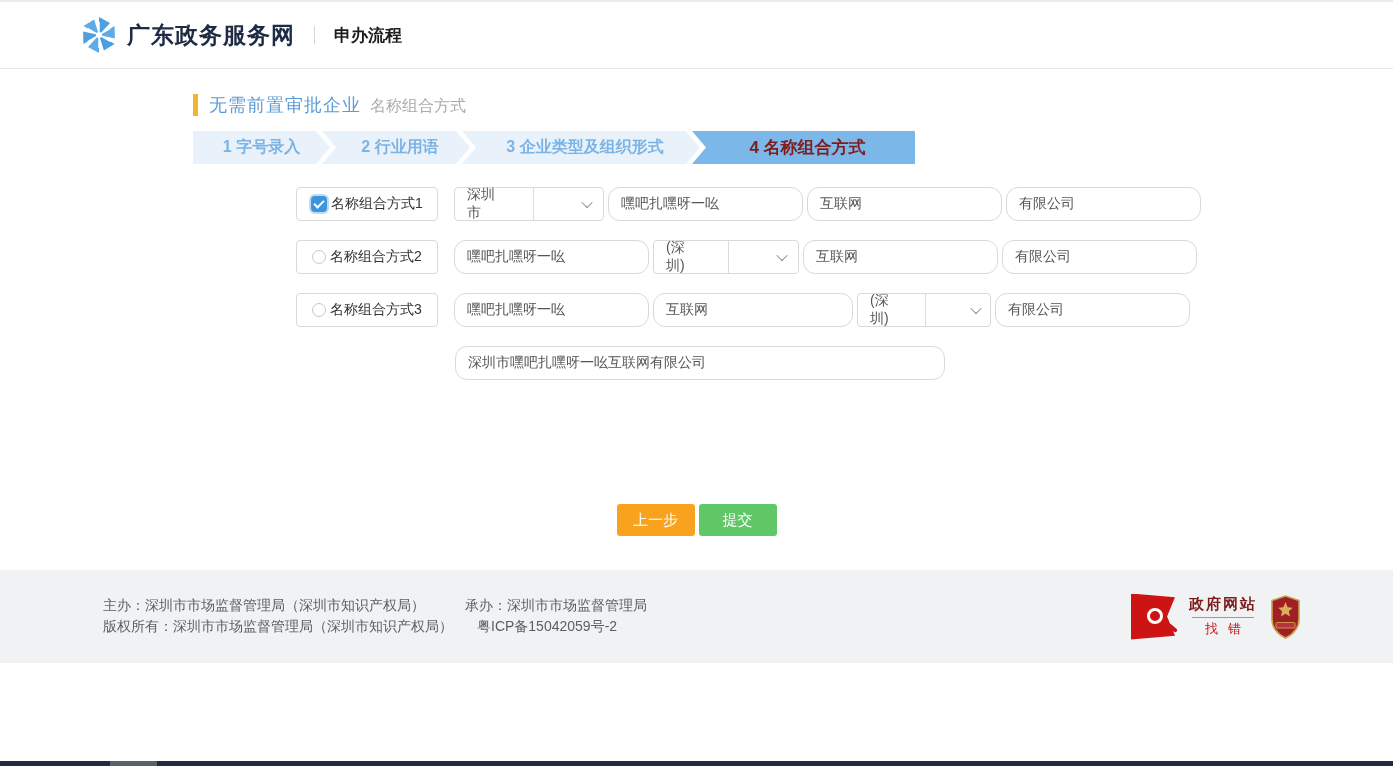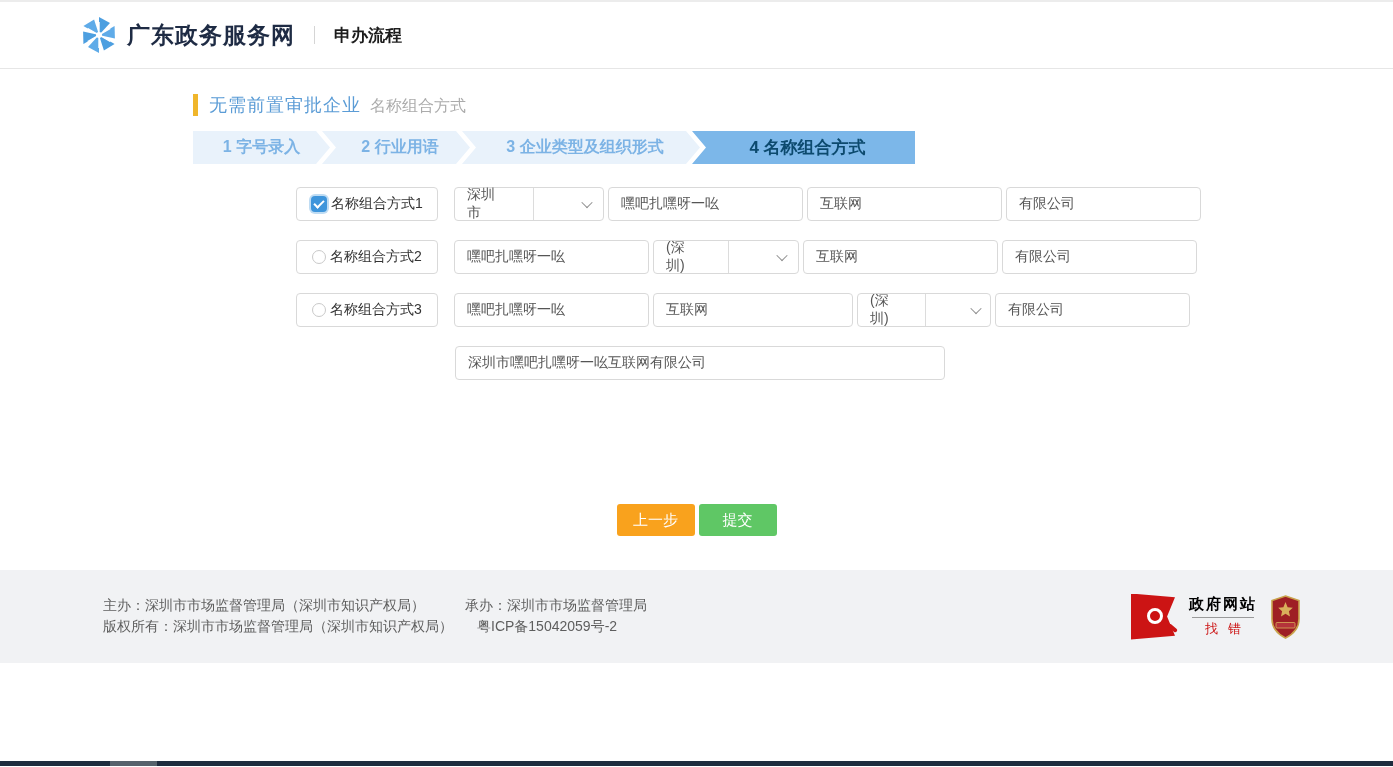--- a/index.html
+++ b/index.html
@@ -28,36 +28,36 @@
   .page-subtitle{font-size:16px;color:#ABABAB;margin-left:9px;}
   
   .steps{display:flex;margin-top:14px;height:20px;}
   .step{height:33px;display:flex;align-items:center;justify-content:center;
     background:var(--tab_bg);color:var(--tab_text);font-size:16px;font-weight:700;}
   .step.first{width:137px;clip-path:polygon(0 0,calc(100% - 14px) 0,100% 50%,calc(100% - 14px) 100%,0 100%);}
   .step.mid{margin-left:-8px;padding-left:8px;
     clip-path:polygon(0 0,calc(100% - 14px) 0,100% 50%,calc(100% - 14px) 100%,0 100%,14px 50%);}
   .step.w2{width:148px;} .step.w3{width:238px;}
   .step.last{width:223px;margin-left:-8px;padding-left:8px;background:var(--tab_active_bg);
-    color:#0c4a6e;font-size:17px;clip-path:polygon(0 0,100% 0,100% 100%,0 100%,14px 50%);}
+    color:#7f1d1d;font-size:17px;clip-path:polygon(0 0,100% 0,100% 100%,0 100%,14px 50%);}
   
   .form{margin-left:103px;margin-top:36px;}
   .row{display:flex;align-items:center;margin-bottom:19px;height:34px;}
   .opt{width:142px;height:34px;border:1px solid var(--border_gray);border-radius:4px;
     display:flex;align-items:center;justify-content:center;gap:4px;font-size:14px;color:#333;
     margin-right:16px;cursor:pointer;background:#fff;flex:none;}
   .cb{width:16px;height:16px;border-radius:4px;background:var(--checkbox_blue);
     box-shadow:0 0 0 2px #BFDCF3;position:relative;flex:none;}
   .cb::after{content:"";position:absolute;left:5px;top:2px;width:4px;height:8px;
     border:solid #fff;border-width:0 2px 2px 0;transform:rotate(45deg);}
   .radio{width:14px;height:14px;border-radius:50%;border:1px solid #C9C9C9;background:#fff;flex:none;}
   .field{height:34px;border:1px solid var(--border_gray);border-radius:4px;background:#fff;
     font-size:14px;color:#555;margin-right:4px;flex:none;gap:36px;}
   input.field{width:195px;padding:4px 12px;outline:none;
-    font-family:Liberation Mono, monospace;}
+    font-family:Liberation Mono, monospace;border-radius:12px;}
   input.field.wide{width:490px;}
   .select{width:150px;display:flex;align-items:center;cursor:pointer;}
   .select .val{flex:1;padding-left:12px;}
   .select .vline{width:1px;height:32px;background:#DCDCDC;}
   .select .chev-zone{width:33px;display:flex;align-items:center;justify-content:center;}
   .chev{width:8px;height:8px;border-right:1.6px solid #8E8E8E;border-bottom:1.6px solid #8E8E8E;
     transform:rotate(45deg) translate(-1px,-1px);}
   .combined-row{margin-left:159px;margin-top:18px;}
   
   .btn-row{display:flex;justify-content:center;gap:4px;margin-top:124px;}
@@ -74,21 +74,21 @@
   .f-right{display:flex;align-items:center;gap:13px;}
   .find-err{display:flex;align-items:center;gap:8px;cursor:pointer;}
   .flag-wrap{position:relative;width:50px;height:46px;flex:none;}
   .flag{position:absolute;left:0;top:0;width:44px;height:46px;background:var(--badge_red);
     clip-path:polygon(0 0,100% 8%,82% 50%,100% 92%,0 100%);}
   .lens{position:absolute;left:16px;top:14px;width:16px;height:16px;border-radius:50%;
     border:3.5px solid #fff;background:transparent;}
   .lens-handle{position:absolute;left:36px;top:32px;width:11px;height:4px;
     background:var(--badge_red);transform:rotate(40deg);border-radius:2px;}
   .fe-text{display:flex;flex-direction:column;align-items:center;}
-  .fe-l1{font-size:15px;font-weight:700;color:#000000;letter-spacing:2px;text-align:center;}
+  .fe-l1{font-size:15px;font-weight:700;color:#7f1d1d;letter-spacing:2px;text-align:center;}
   .fe-sep{width:62px;height:1px;background:#9a9a9a;margin:3px 0 2px;}
   .fe-l2{font-size:13px;font-weight:400;color:var(--badge_red);letter-spacing:10px;padding-left:10px;text-align:center;}
   .shield{flex:none;cursor:pointer;}
   
   .white-strip{height:98px;background:#fff;}
   .bottom-bar{height:5px;background:var(--bottom_bar);position:relative;}
   .bottom-seg{position:absolute;left:110px;top:0;width:47px;height:5px;background:#56626C;}
 </style>
 </head>
 <body>

